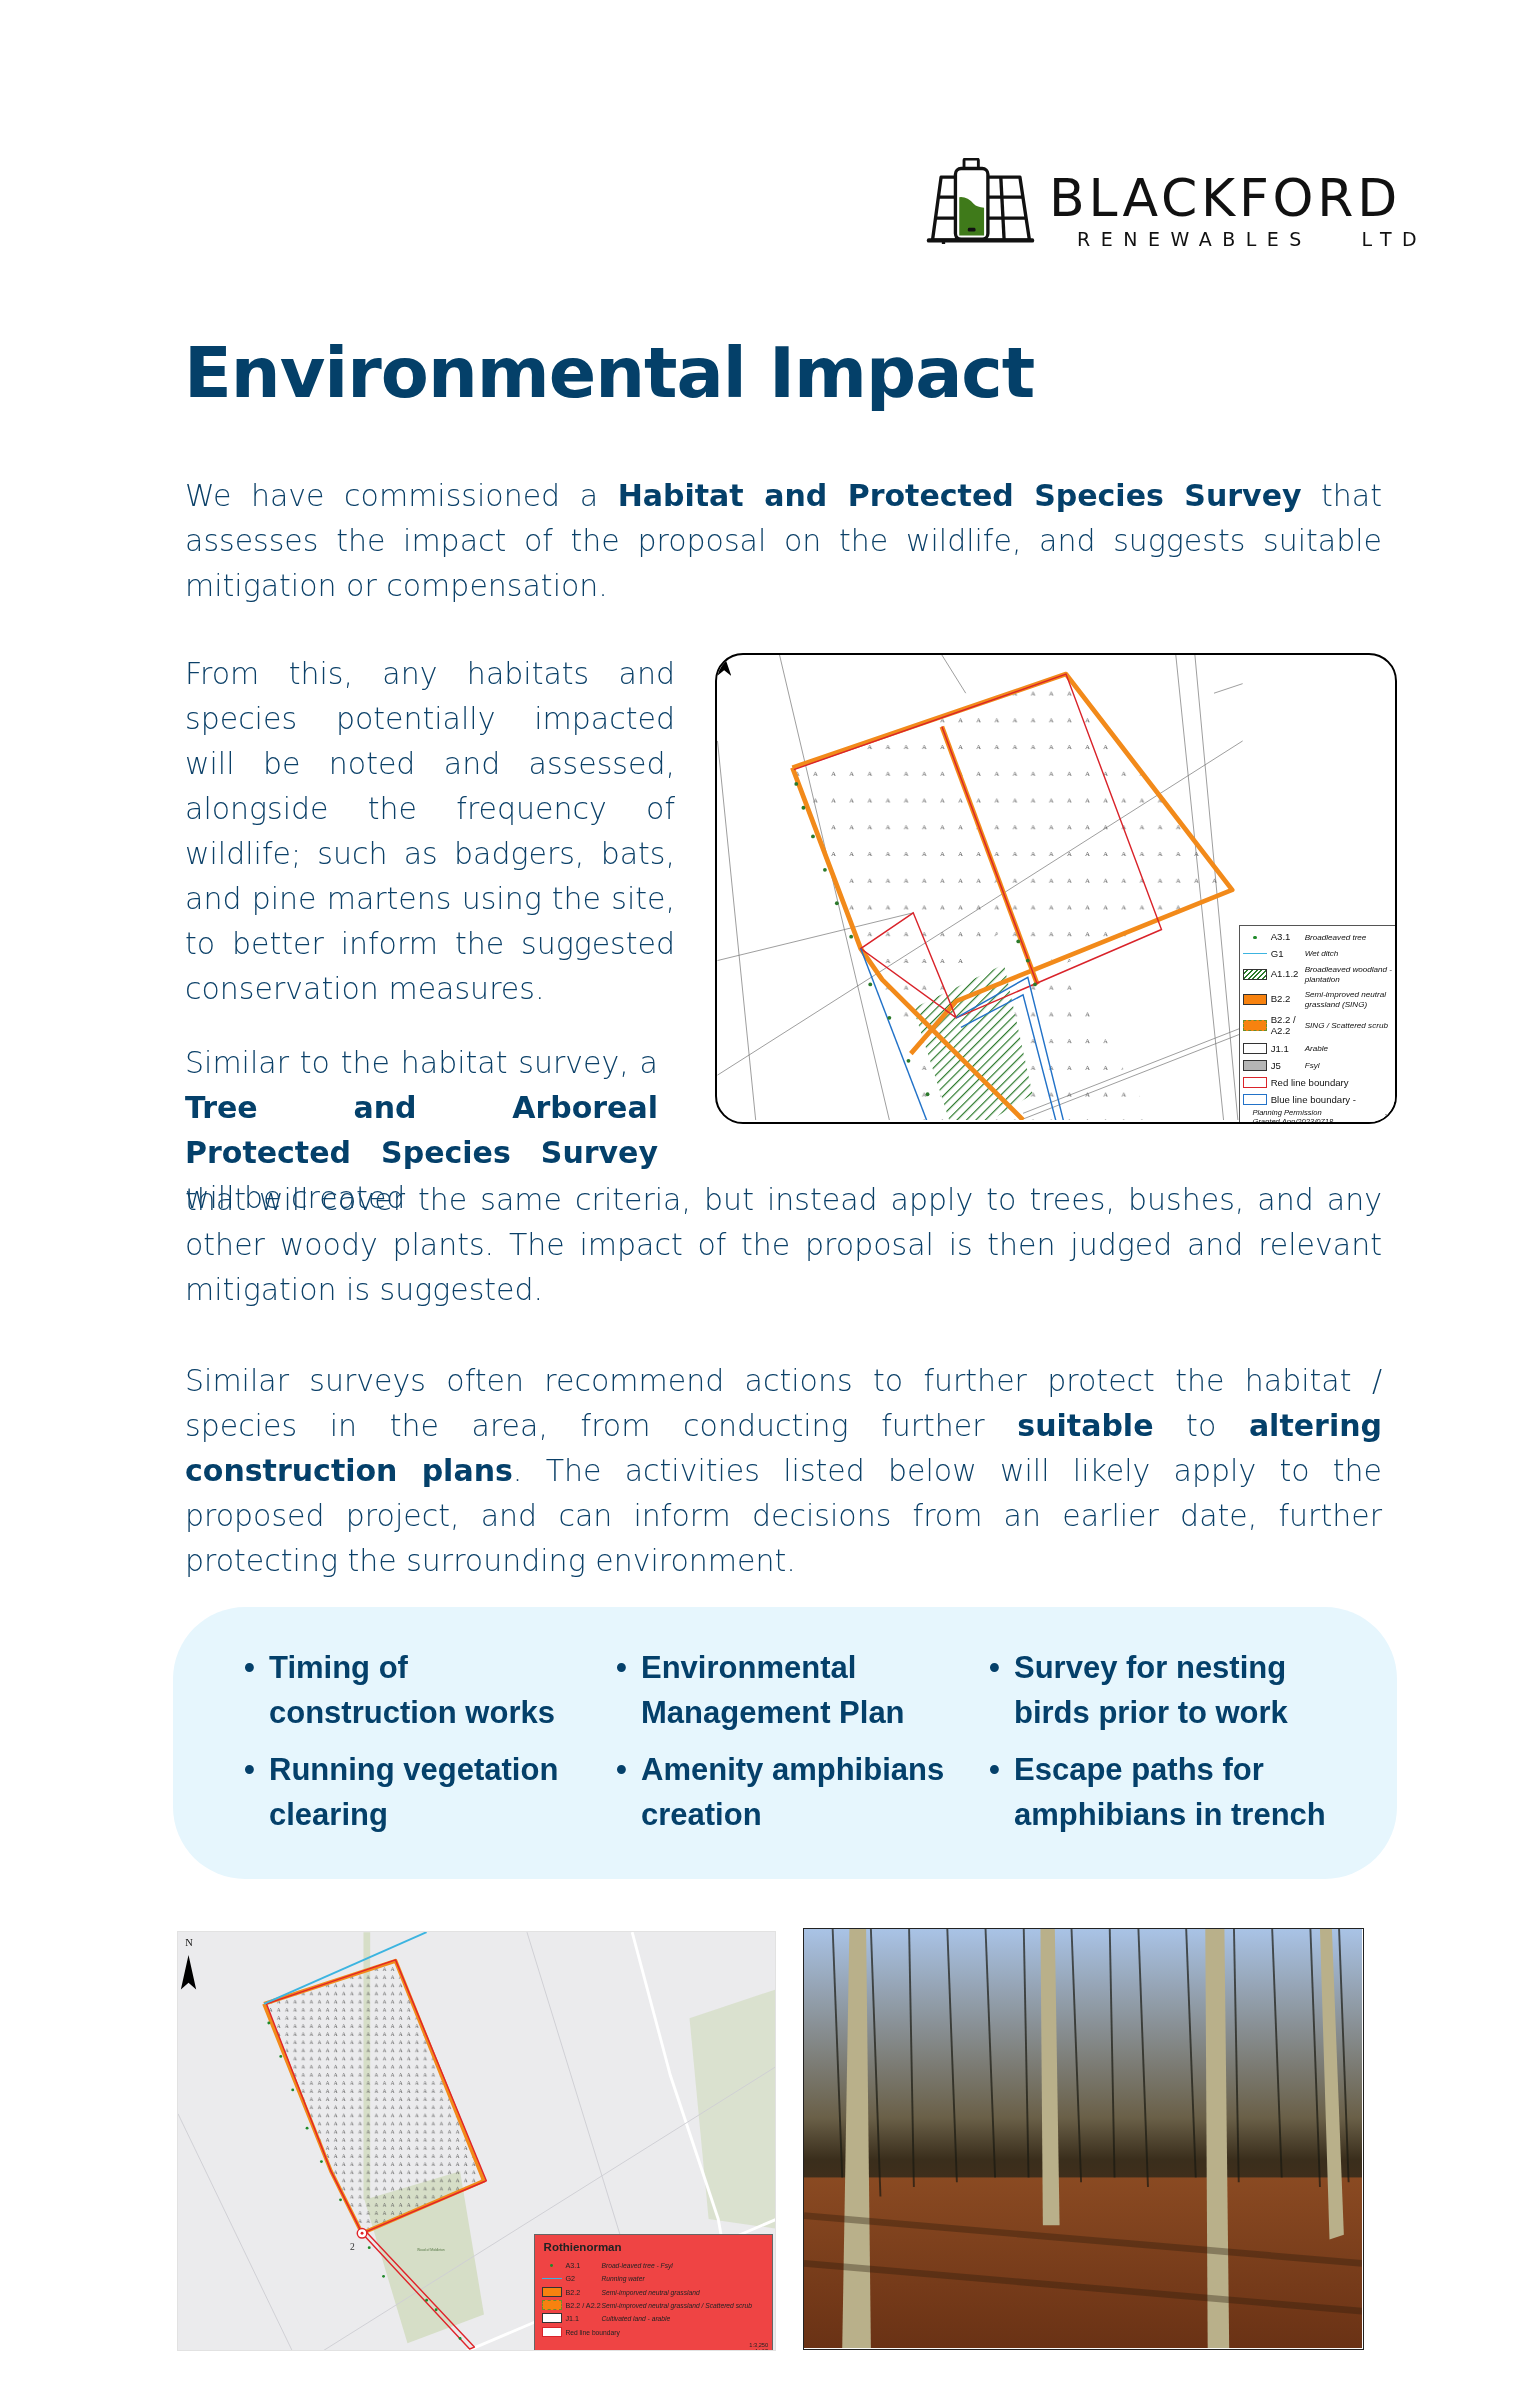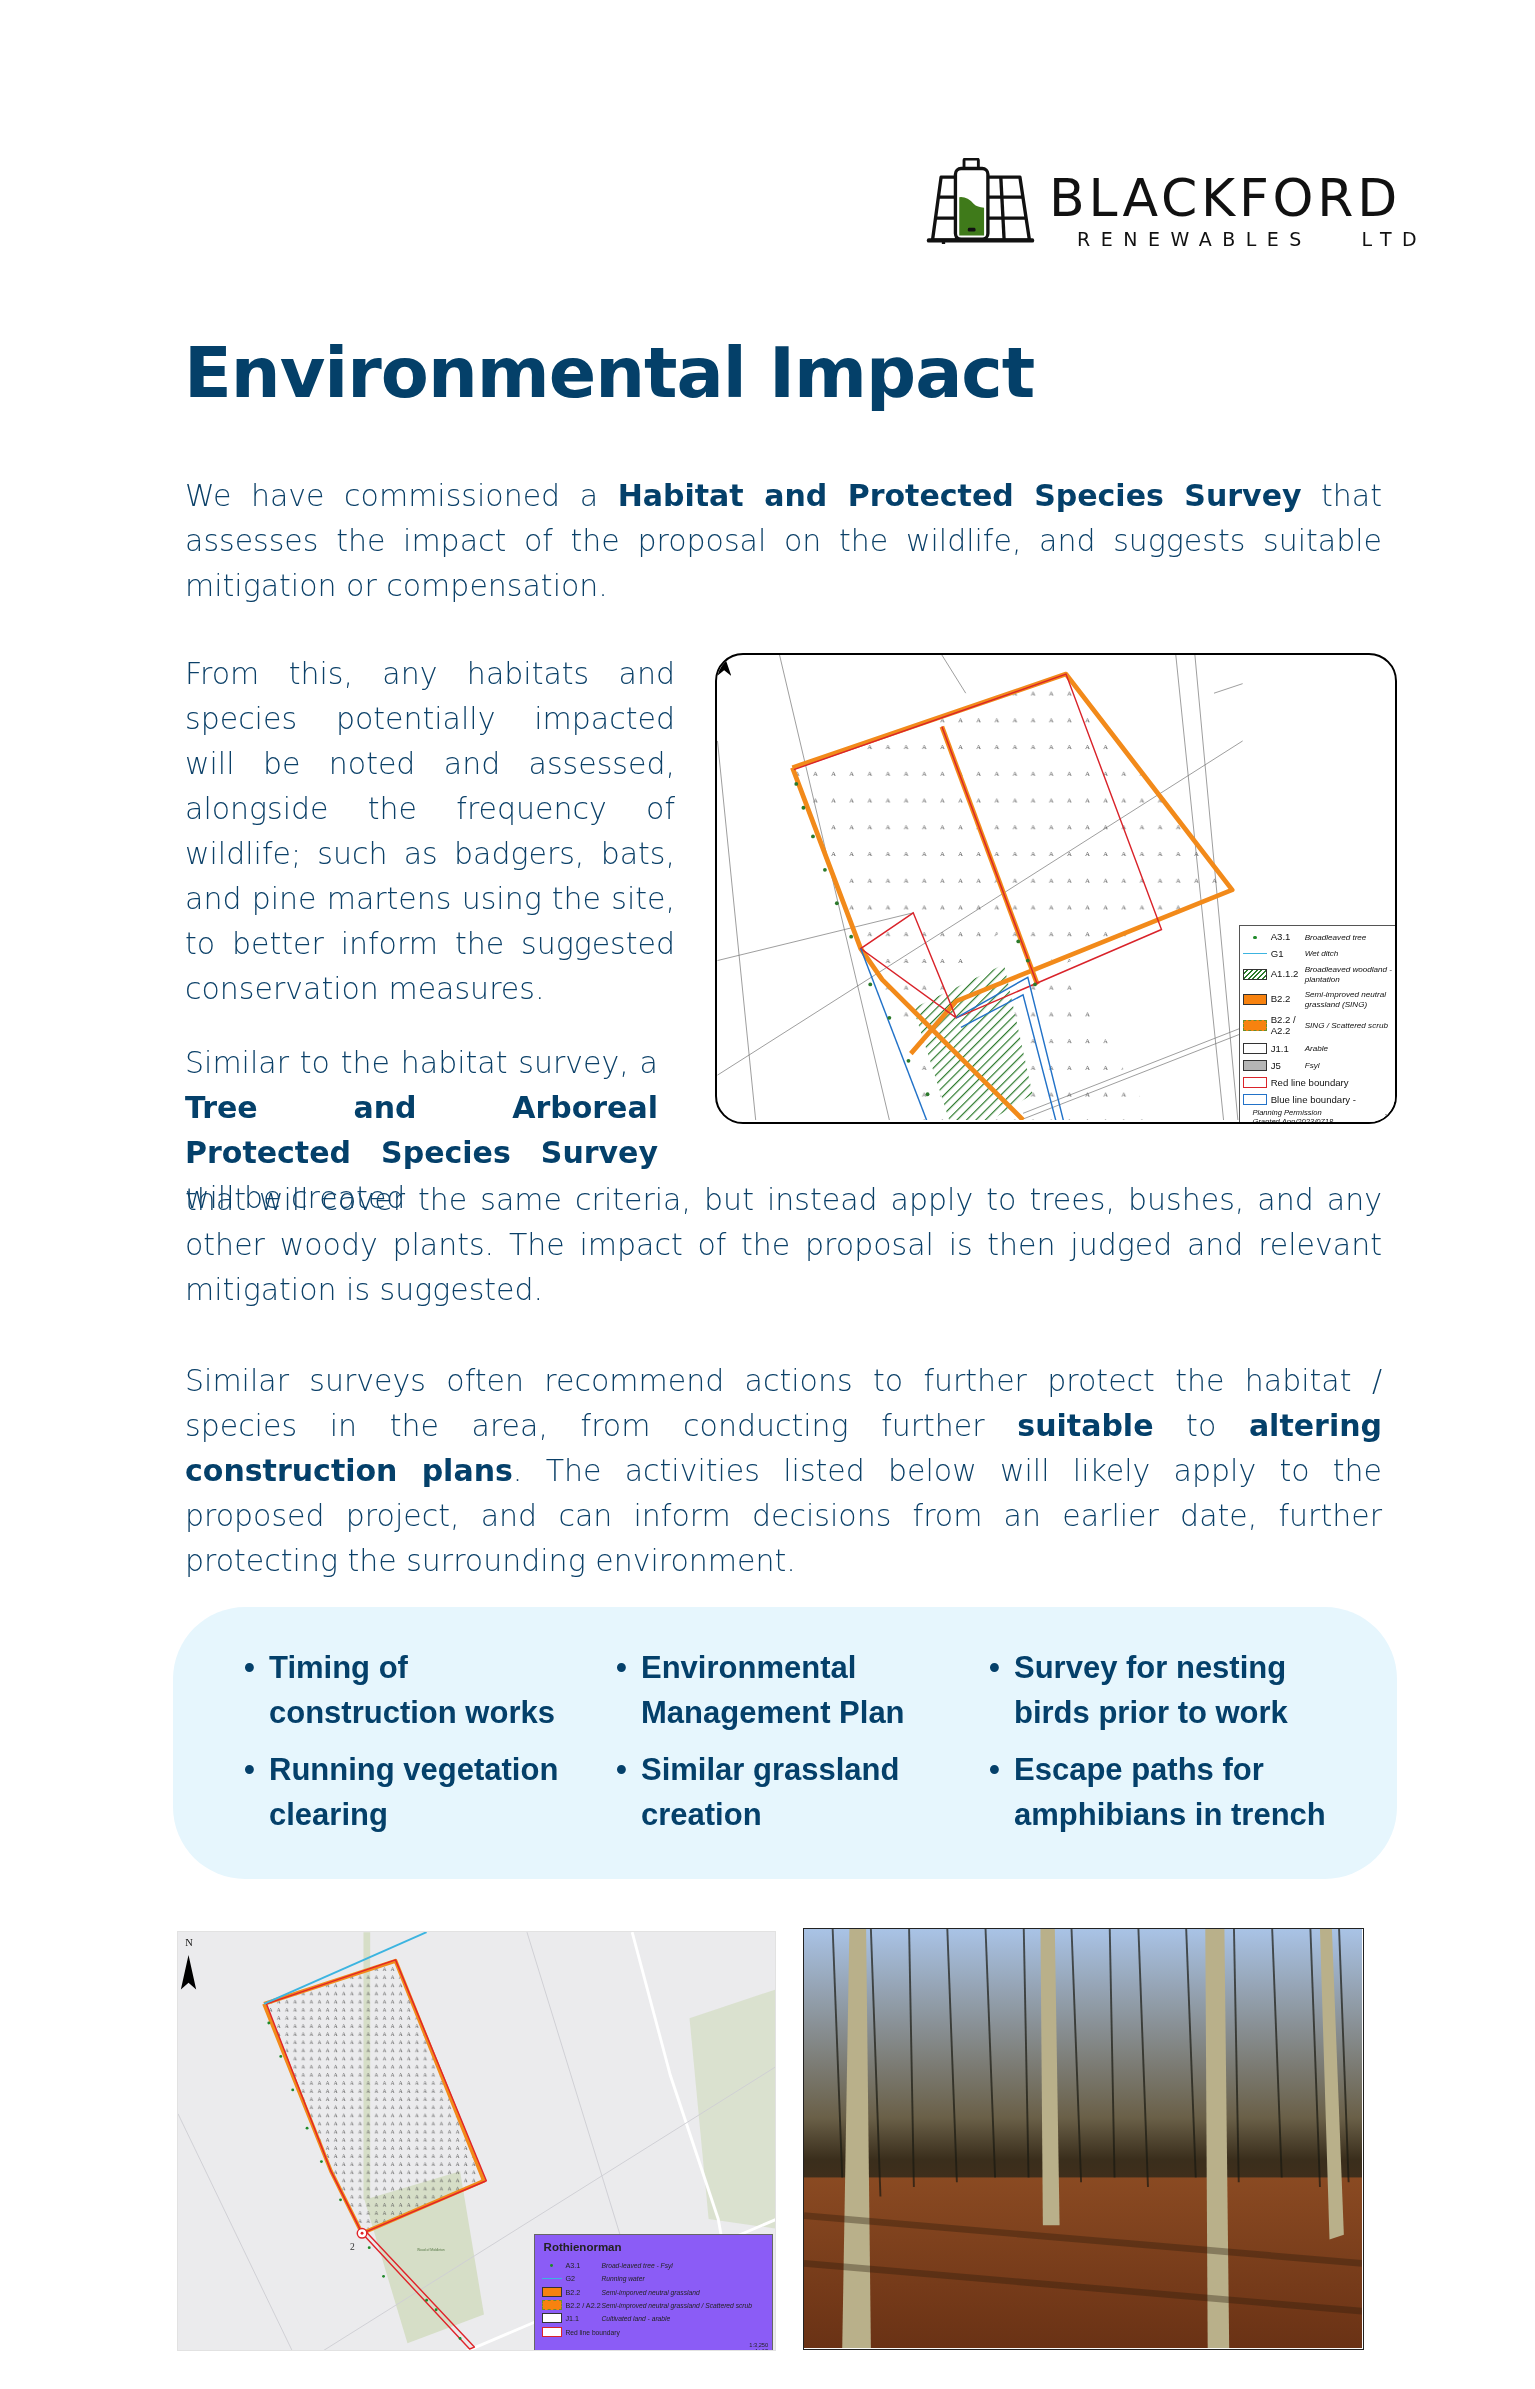--- a/index.html
+++ b/index.html
@@ -50,21 +50,21 @@
   .callout { left: 173px; top: 1607px; width: 1224px; height: 272px; background: #e6f6fd;
     border-radius: 72px / 72px; }
   .measure { position: absolute; font-family: "Liberation Sans", sans-serif; font-weight: 700;
     font-size: 31px; line-height: 45px; color: #04406a; }
   .measure .bullet { position: absolute; left: -25px; top: 0; font-size: 31px; }
 
   
   .map2 { left: 177px; top: 1931px; width: 599px; height: 420px; background: #ebebed; overflow: hidden;
     border: 1px solid #e2e2e2; }
   .map2 svg { position: absolute; left: 0; top: 0; }
-  .legend2 { position: absolute; left: 356px; top: 302px; width: 239px; height: 126px; background: #8b5cf6;
+  .legend2 { position: absolute; left: 356px; top: 302px; width: 239px; height: 126px; background: #ef4444;
     border: 1px solid #666; font-family: "Liberation Sans", sans-serif; color: #222; }
   .lg2-title { position: absolute; left: 8.6px; top: 5.7px; font-size: 11.5px; font-weight: 700; }
   .lg2-row { position: absolute; left: 6.7px; display: flex; align-items: center; height: 12.4px; }
   .lg2-sw { width: 20px; height: 9.6px; flex: none; margin-right: 3.8px; }
   .lg2-code { width: 36px; font-size: 7.2px; flex: none; }
   .lg2-desc { font-size: 6.7px; font-style: italic; white-space: nowrap; }
   .lg2-scale { position: absolute; right: 3.8px; bottom: 3.8px; font-size: 5.7px; text-align: right; line-height: 1.2; }
 
   
   .photo { left: 803px; top: 1928px; width: 561px; height: 422px; border: 1.4px solid #222; overflow: hidden; }
@@ -247,21 +247,21 @@
     <div>Survey for nesting</div>
     <div>birds prior to work</div>
   </div>
   <div class="measure" style="left:96px;top:140px;">
     <span class="bullet">•</span>
     <div>Running vegetation</div>
     <div>clearing</div>
   </div>
   <div class="measure" style="left:468px;top:140px;">
     <span class="bullet">•</span>
-    <div>Similar grassland</div>
+    <div>Amenity amphibians</div>
     <div>creation</div>
   </div>
   <div class="measure" style="left:841px;top:140px;">
     <span class="bullet">•</span>
     <div>Escape paths for</div>
     <div>amphibians in trench</div>
   </div>
 </div>
 
 <div class="abs map2">

